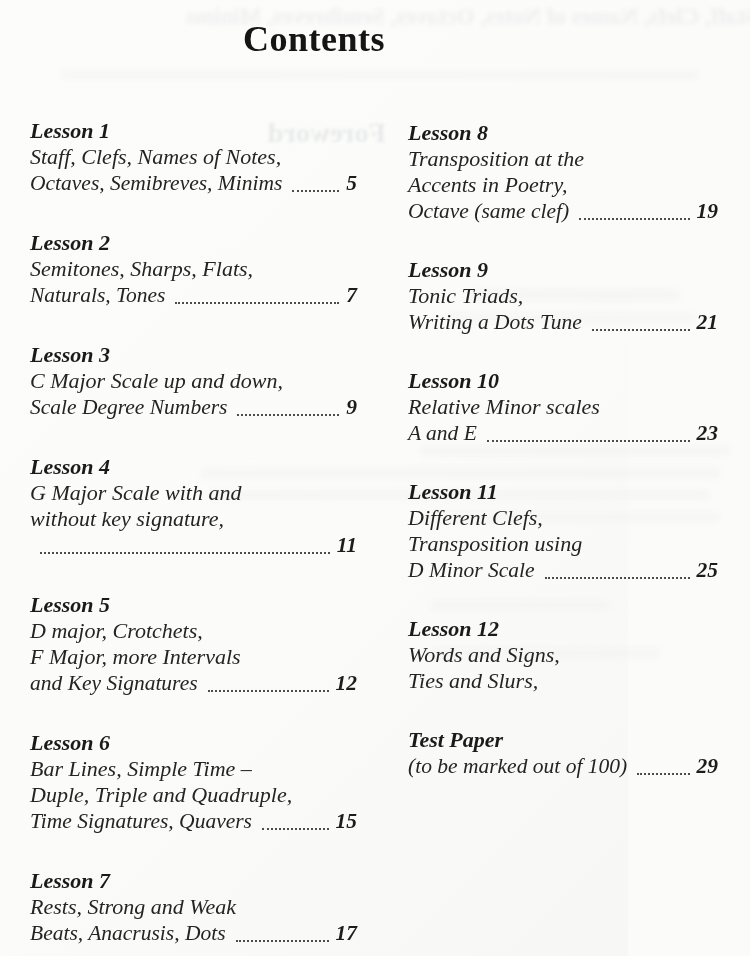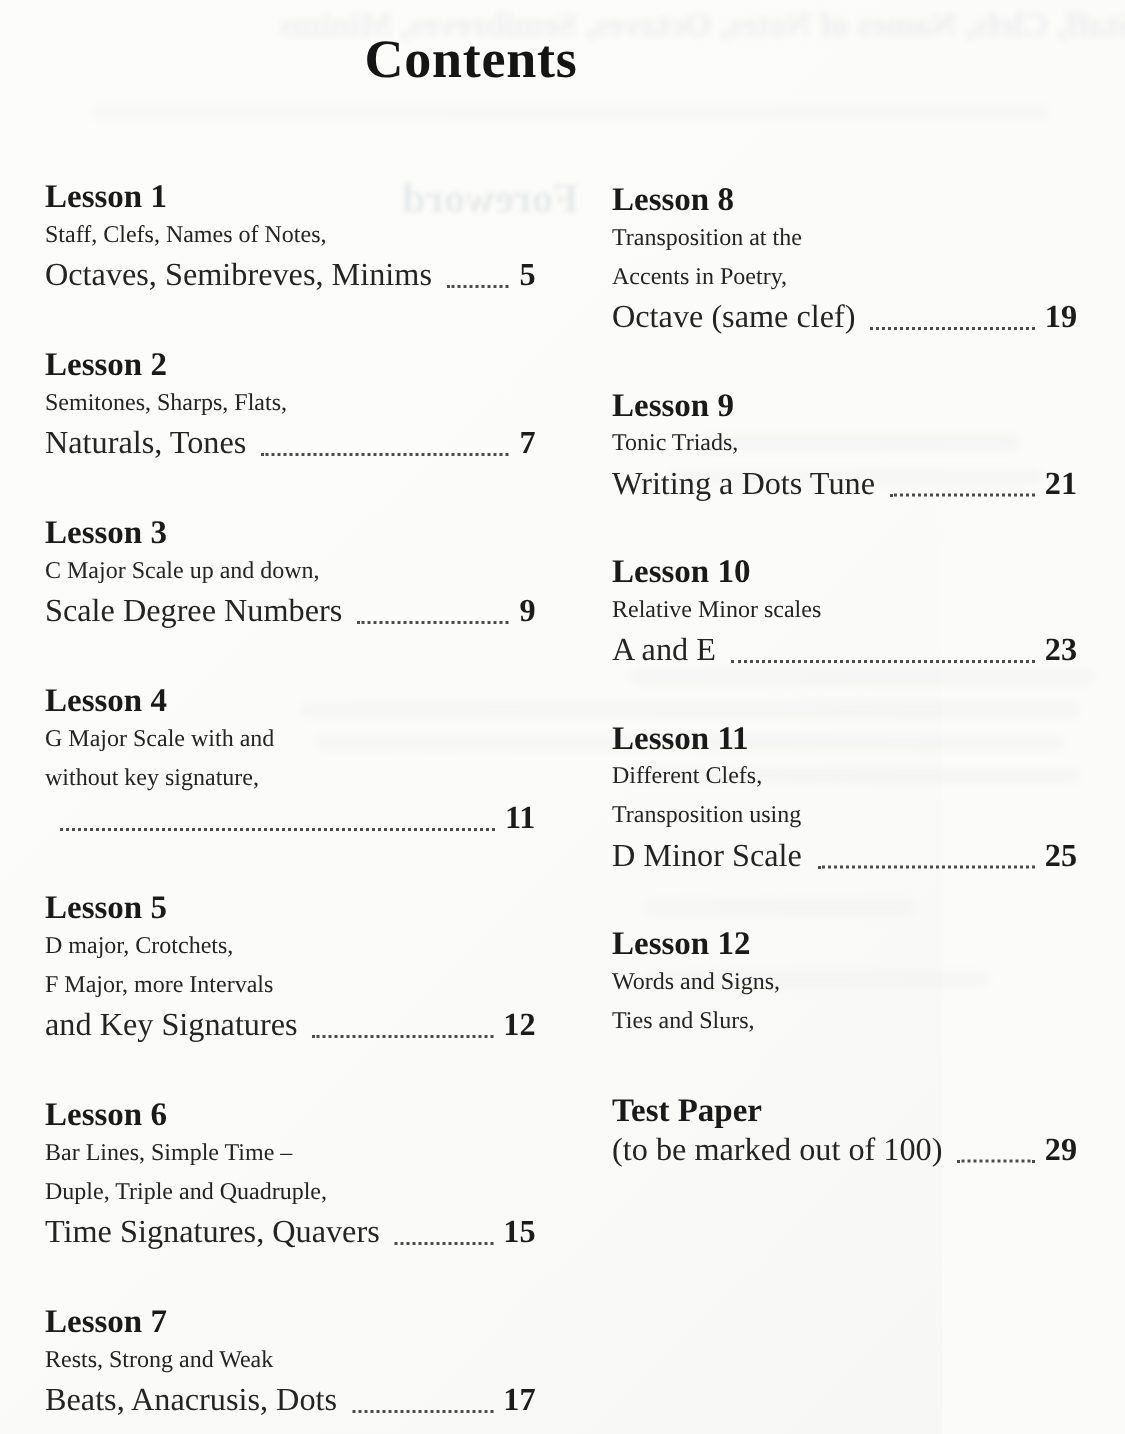--- a/index.html
+++ b/index.html
@@ -34,31 +34,31 @@
   }
 
   
   .col {
     position: absolute;
     top: 118px;
   }
   .col-left  { left: 30px;  width: 327px; }
   .col-right { left: 408px; width: 310px; top: 120px; }
 
-  .entry { margin-bottom: 34px; }
+  .entry { margin-bottom: 34px; font-style: italic; }
   .col-right .entry { margin-bottom: 33px; }
 
   .entry-heading {
     font-size: 22px;
     font-weight: 700;
     line-height: 26px;
     color: #1a1a1a;
   }
   .entry-line {
-    font-size: 16px;
+    font-size: 22px;
     line-height: 26px;
     color: #242424;
     white-space: nowrap;
   }
   .entry-row {
     display: flex;
     align-items: center;
     font-size: 21.5px;
     line-height: 26px;
     color: #242424;

